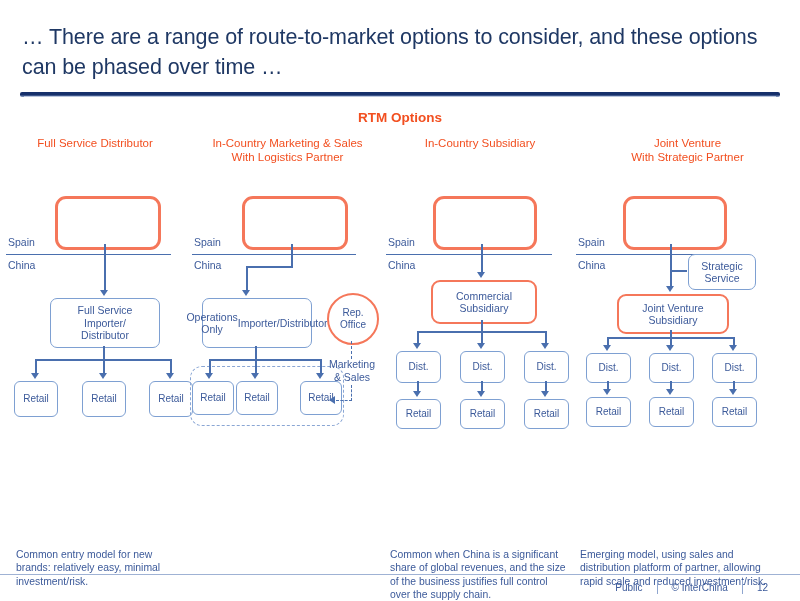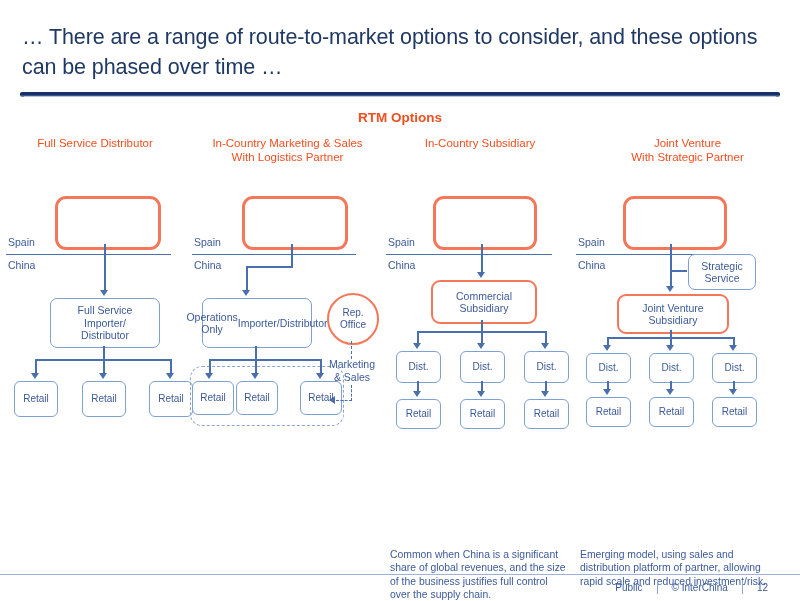--- a/index.html
+++ b/index.html
@@ -159,20 +159,24 @@
       <div class="vline" style="left:170px;top:189px;height:16px;"></div>
       <div class="arrow-d" style="left:31px;top:203px;"></div>
       <div class="arrow-d" style="left:99px;top:203px;"></div>
       <div class="arrow-d" style="left:166px;top:203px;"></div>
 
       <div class="node small" style="left:14px;top:211px;width:42px;height:34px;">Retail</div>
       <div class="node small" style="left:82px;top:211px;width:42px;height:34px;">Retail</div>
       <div class="node small" style="left:149px;top:211px;width:42px;height:34px;">Retail</div>
     </div>
 
+    <div class="body-copy" style="left:16px;width:172px;">
+      <p>Common entry model for new brands: relatively easy, minimal investment/risk.</p>
+
+    </div>
   </div>
 
   <div class="col col2">
     <div class="col-head">
       <div>In-Country Marketing &amp; Sales</div>
       <div>With Logistics Partner</div>
     </div>
     <div class="diagram">
 
       <div class="hq-box" style="left:52px;top:26px;width:100px;"></div>

